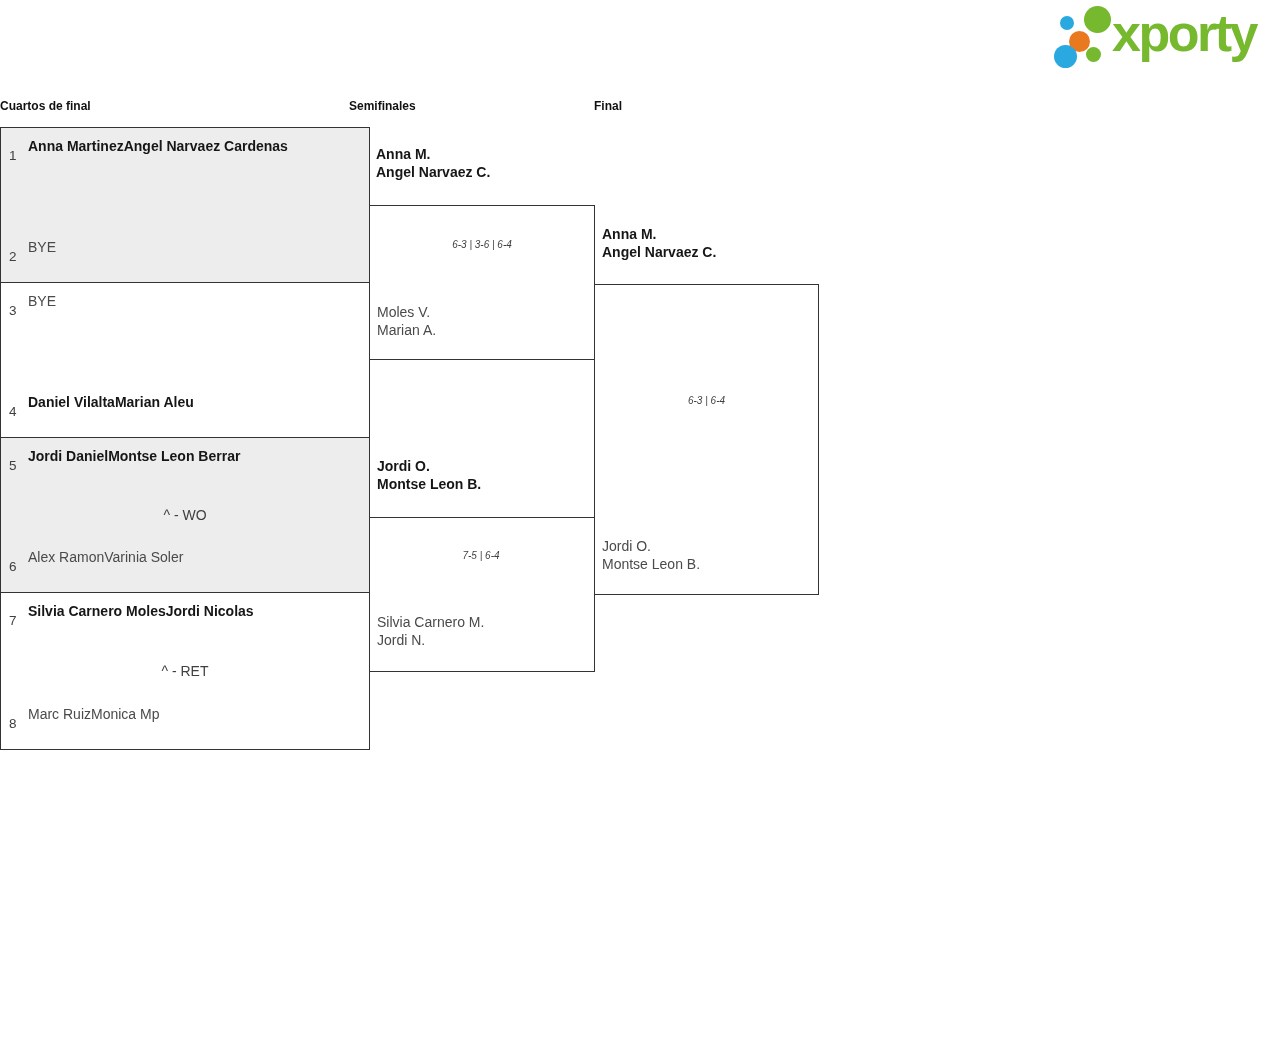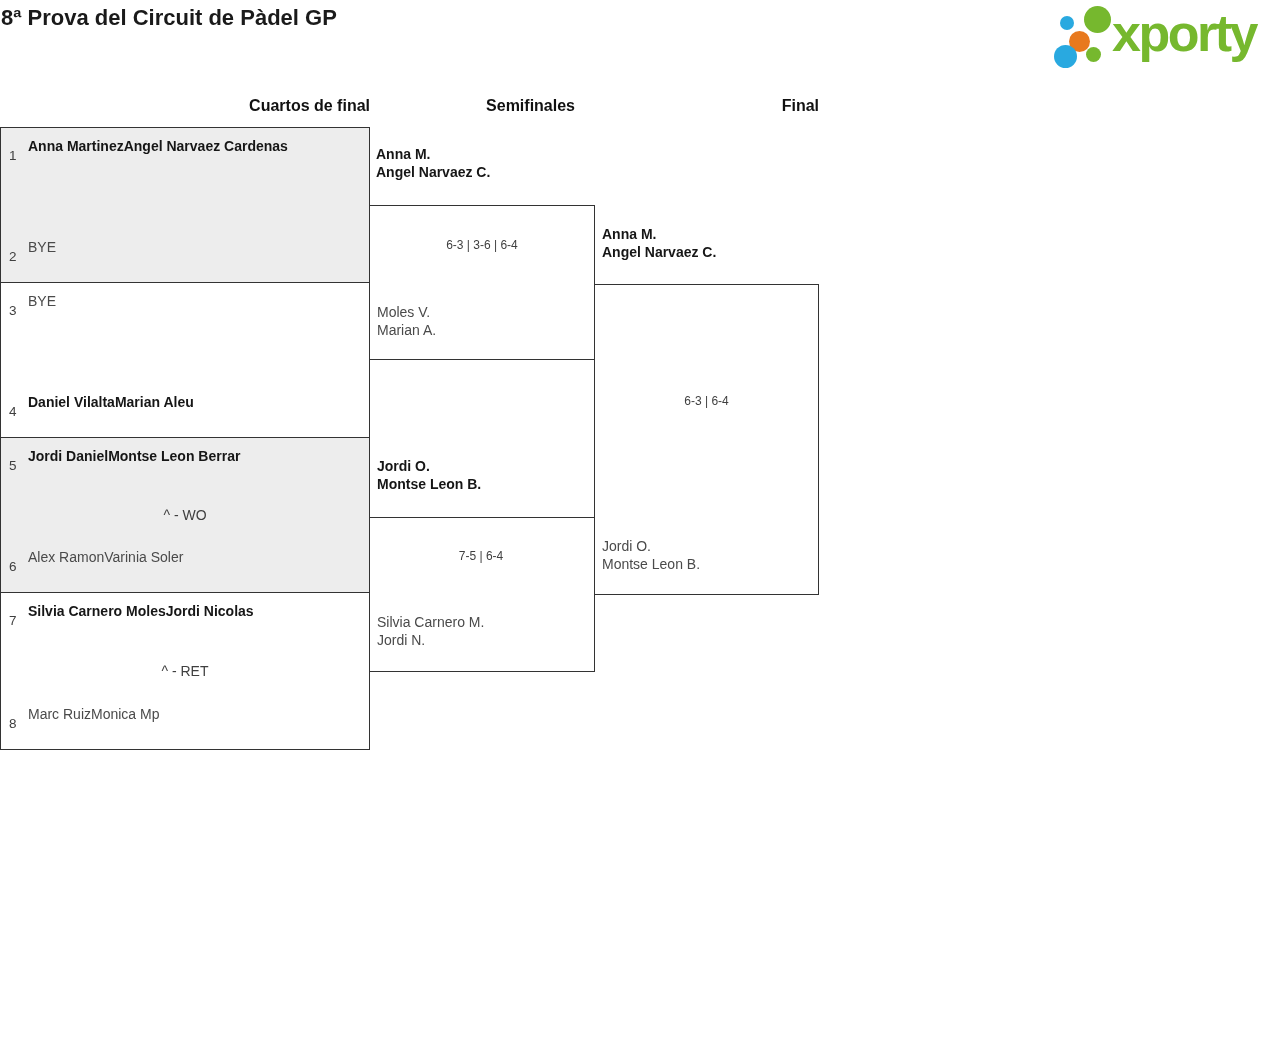--- a/index.html
+++ b/index.html
@@ -40,24 +40,24 @@
     line-height: 74px;
     font-weight: 700;
     letter-spacing: -2.5px;
     color: #76b82e;
   }
 
   
   .round-header {
     position: absolute;
     top: 96px;
-    font-size: 16px;
+    font-size: 12px;
     font-weight: 700;
     line-height: 20px;
-    text-align: right;
+    text-align: left;
     color: #111111;
   }
   .rh-qf { left: 0;     width: 370px; }
   .rh-sf { left: 349px; width: 226px; }
   .rh-f  { left: 594px; width: 225px; }
 
   
   .qf-box {
     position: absolute;
     left: 0;
@@ -113,34 +113,34 @@
   .lbl-sf1-top    { left: 376px; top: 145px; }
   .lbl-sf1-loser  { left: 377px; top: 303px; }
   .lbl-sf2-top    { left: 377px; top: 457px; }
   .lbl-sf2-loser  { left: 377px; top: 613px; }
   .lbl-final-top    { left: 602px; top: 225px; }
   .lbl-final-bottom { left: 602px; top: 537px; }
 
   .score-label {
     position: absolute;
     text-align: center;
-    font-size: 12px; line-height: 18px;
+    font-size: 10px; line-height: 18px;
     color: #3f3f3f;
+    font-style: italic;
   }
   .score-sf1   { left: 369px; width: 226px; top: 236px; }
   .score-sf2   { left: 369px; width: 224px; top: 547px; }
   .score-final { left: 594px; width: 225px; top: 392px; }
 </style>
 </head>
 <body>
 
 <div class="page">
 
   <div class="title">
-    <div>8ª Prova del Circuit de Pàdel GP</div>
   </div>
 
   <div class="logo">
     <span class="dot dot-blue-small"></span>
     <span class="dot dot-green-large"></span>
     <span class="dot dot-orange"></span>
     <span class="dot dot-blue-large"></span>
     <span class="dot dot-green-small"></span>
     <span class="wordmark">xporty</span>
   </div>

